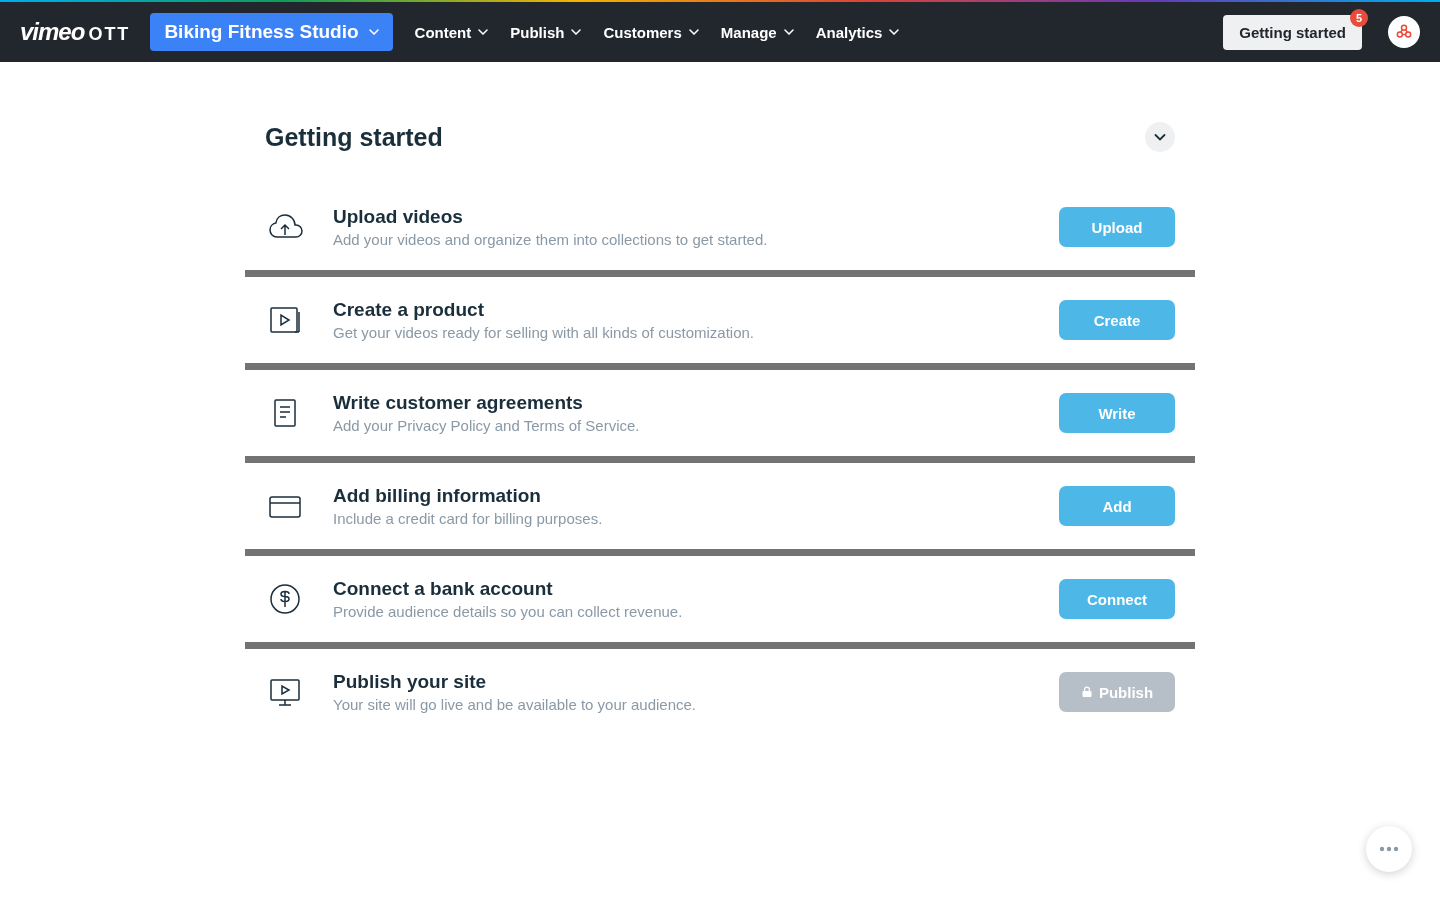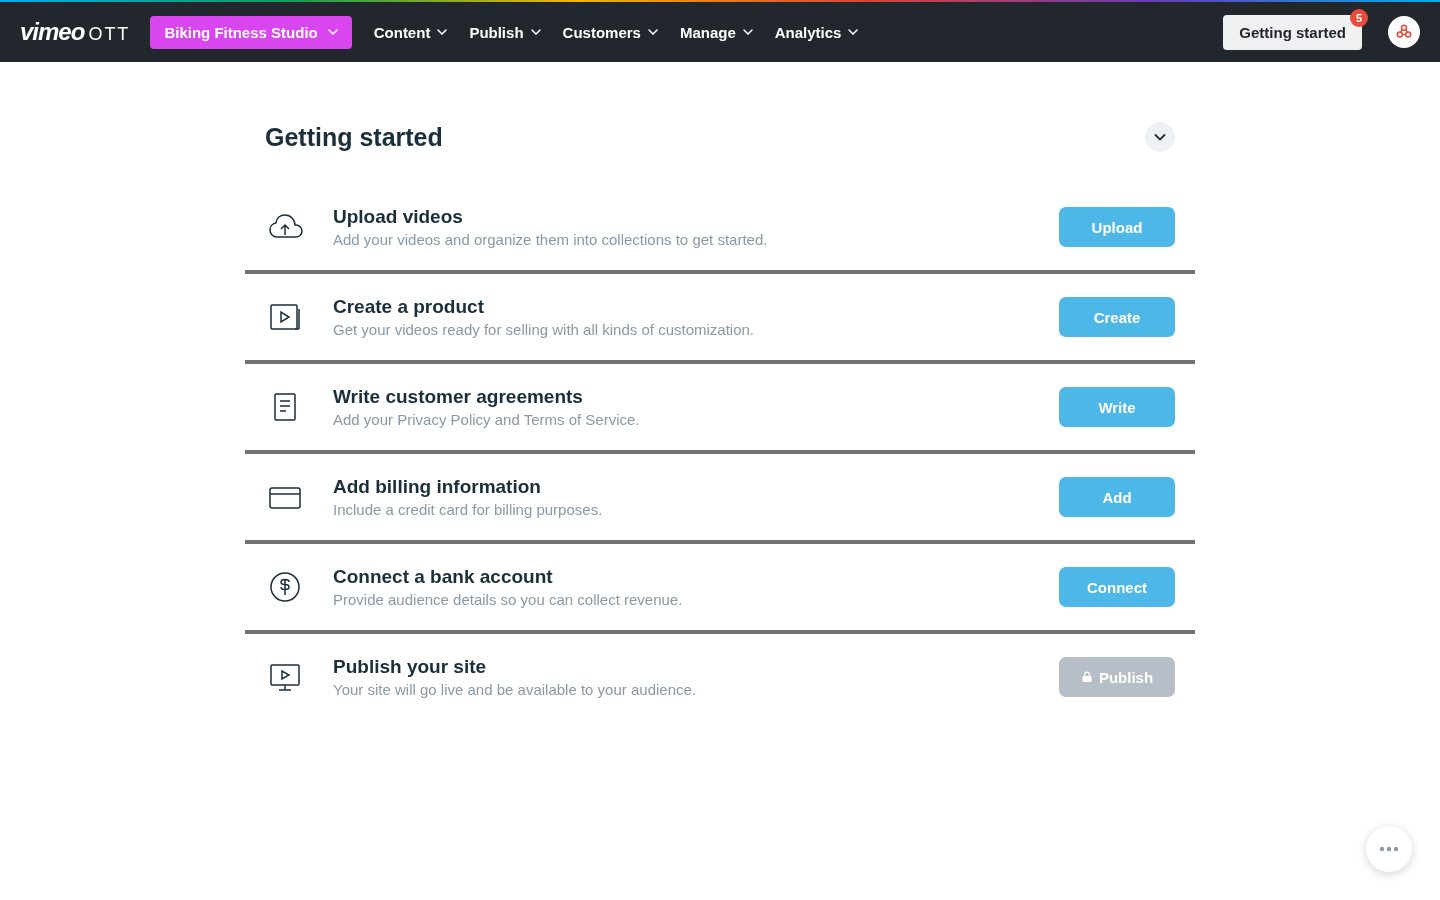--- a/index.html
+++ b/index.html
@@ -33,35 +33,35 @@
       margin-right: 6px;
       cursor: pointer;
     }
     .logo-vimeo {
       font-style: italic;
       font-weight: 800;
       font-size: 24px;
       letter-spacing: -1px;
     }
     .logo-ott {
-      font-weight: 400;
+      font-weight: 700;
       font-size: 18px;
       margin-left: 4px;
       letter-spacing: 2px;
     }
     .workspace-selector {
-      background: #d946ef;
+      background: #3b82f6;
       color: #fff;
       border-radius: 4px;
       padding: 8px 14px;
       display: flex;
       align-items: center;
       gap: 10px;
       font-weight: 600;
-      font-size: 15px;
+      font-size: 19px;
       cursor: pointer;
     }
     .chevron-down {
       width: 10px;
       height: 6px;
     }
     .nav-items {
       display: flex;
       gap: 22px;
       margin-left: 8px;
@@ -151,21 +151,21 @@
     }
     .collapse-btn svg {
       width: 12px;
       height: 8px;
     }
 
     .step-card {
       display: flex;
       align-items: center;
       padding: 22px 20px;
-      border-bottom: 4px solid #737373;
+      border-bottom: 7px solid #737373;
       gap: 28px;
     }
     .step-card:last-child {
       border-bottom: none;
     }
     .step-icon {
       width: 40px;
       height: 40px;
       display: flex;
       align-items: center;

